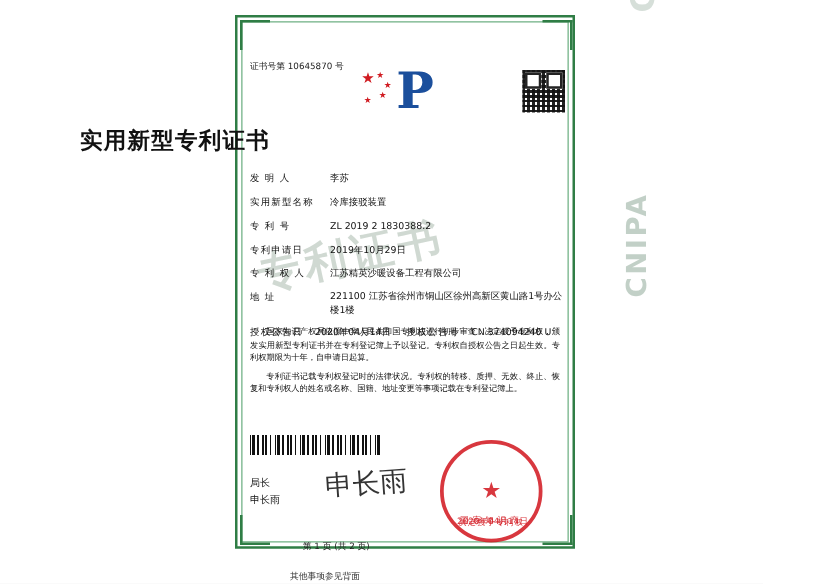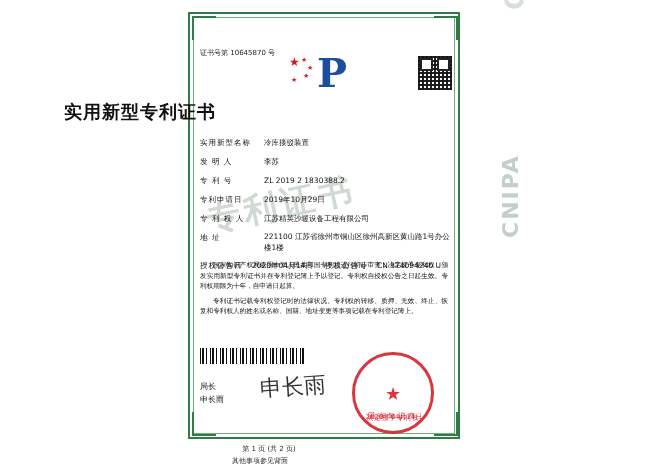--- a/index.html
+++ b/index.html
@@ -137,21 +137,21 @@
   .seal .ring-text2{
     position:absolute;left:0;bottom:8px;width:76px;text-align:center;
     font-size:6.5px;letter-spacing:1px;
   }
   .seal-date{
     position:absolute;left:352px;top:412px;width:84px;text-align:center;
     color:#d31c24;font-size:7px;opacity:.9;
   }
 
   .page-no{
-    position:absolute;left:0;top:444px;width:538px;text-align:center;
+    position:absolute;left:0;top:432px;width:538px;text-align:center;
     font-size:7px;color:#222;
   }
   .footer-note{
     position:absolute;left:0;top:456px;width:520px;text-align:center;
     font-size:7px;color:#333;
   }
 
   
   .wm{
     position:absolute;color:rgba(120,150,130,.30);
@@ -198,26 +198,26 @@
       <span class="star s4">★</span>
       <span class="star s5">★</span>
     </div>
     <div class="dletter">P</div>
   </div>
 
   <div class="title">实用新型专利证书</div>
 
   <div class="fields">
     <div class="frow">
+      <div class="flabel">发 明 人</div>
+      <div class="fval">李苏</div>
+    </div>
+    <div class="frow">
       <div class="flabel">实用新型名称</div>
       <div class="fval">冷库接驳装置</div>
-    </div>
-    <div class="frow">
-      <div class="flabel">发 明 人</div>
-      <div class="fval">李苏</div>
     </div>
     <div class="frow">
       <div class="flabel">专 利 号</div>
       <div class="fval">ZL 2019 2 1830388.2</div>
     </div>
     <div class="frow">
       <div class="flabel">专利申请日</div>
       <div class="fval">2019年10月29日</div>
     </div>
     <div class="frow">

